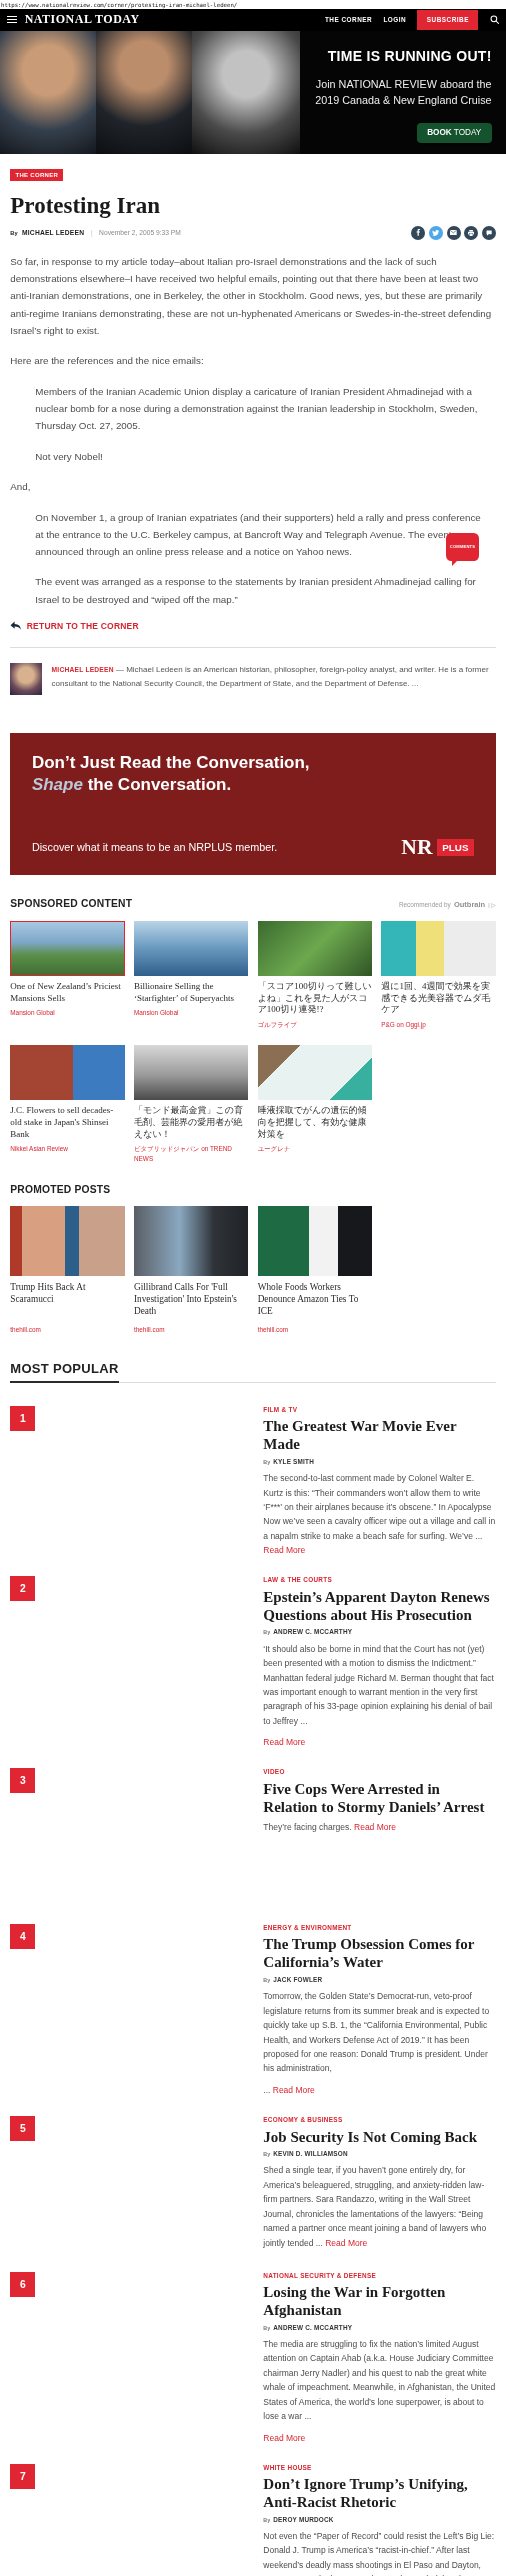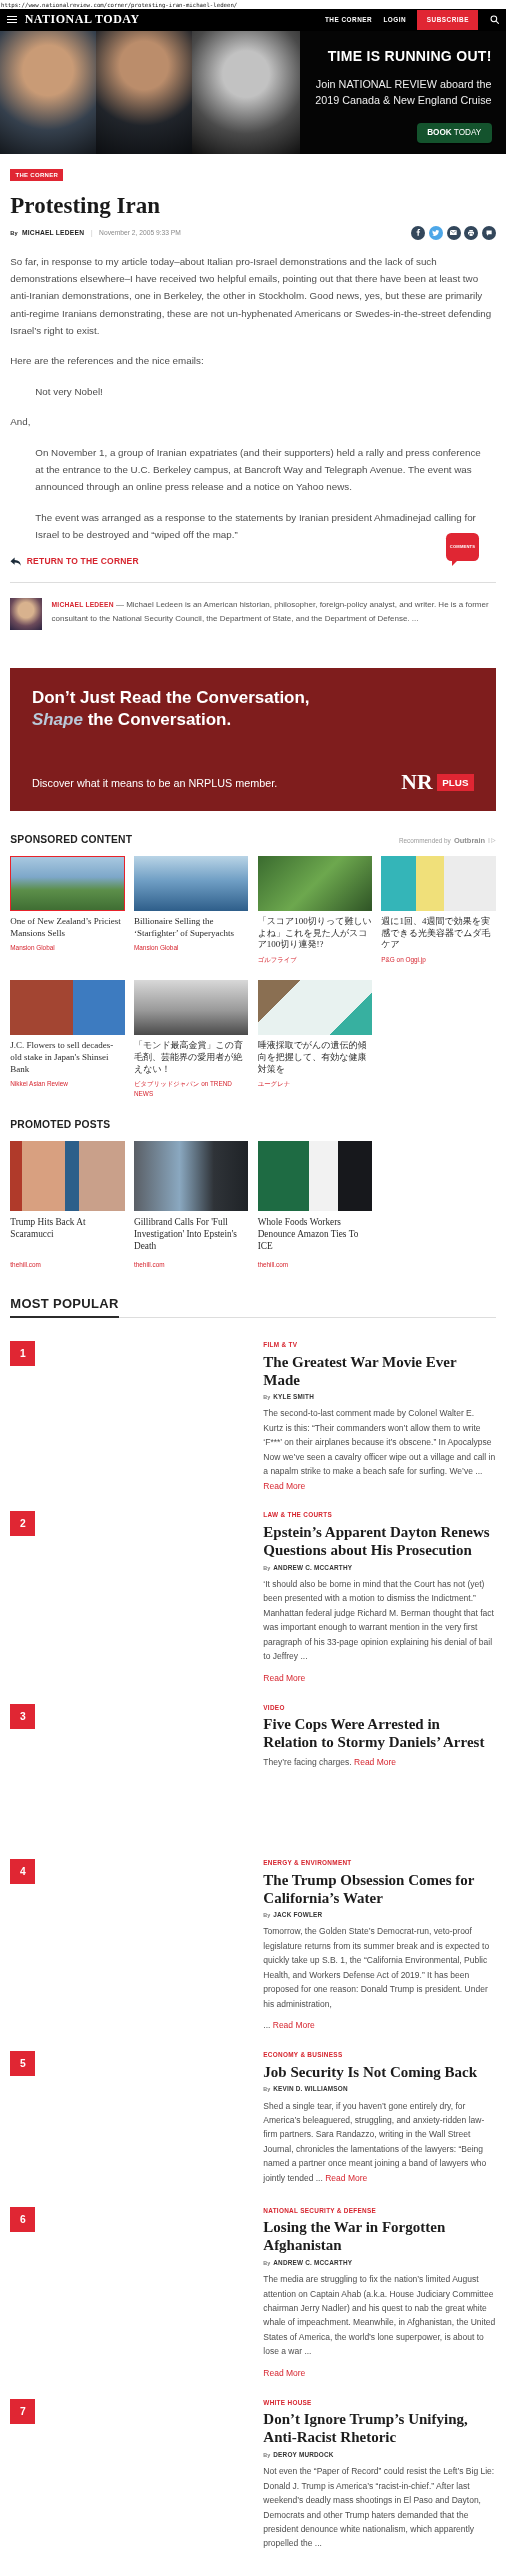--- a/index.html
+++ b/index.html
@@ -195,20 +195,21 @@
           <svg width="6.2" height="6.2" viewBox="0 0 12 12">
               <path d="M1 1h10v7H5L2 11V8H1z" fill="#fff"></path>
             </svg>
           </span>
       </div>
     </div>
 
     <div class="body-text">
       <p>So far, in response to my article today–about Italian pro-Israel demonstrations and the lack of such demonstrations elsewhere–I have received two helpful emails, pointing out that there have been at least two anti-Iranian demonstrations, one in Berkeley, the other in Stockholm. Good news, yes, but these are primarily anti-regime Iranians demonstrating, these are not un-hyphenated Americans or Swedes-in-the-street defending Israel’s right to exist.</p>
       <p>Here are the references and the nice emails:</p>
+      <blockquote>Members of the Iranian Academic Union display a caricature of Iranian President Ahmadinejad with a nuclear bomb for a nose during a demonstration against the Iranian leadership in Stockholm, Sweden, Thursday Oct. 27, 2005.</blockquote>
       <blockquote>Not very Nobel!</blockquote>
       <p>And,</p>
       <blockquote>On November 1, a group of Iranian expatriates (and their supporters) held a rally and press conference at the entrance to the U.C. Berkeley campus, at Bancroft Way and Telegraph Avenue. The event was announced through an online press release and a notice on Yahoo news.</blockquote>
       <blockquote>The event was arranged as a response to the statements by Iranian president Ahmadinejad calling for Israel to be destroyed and “wiped off the map.”</blockquote>
     </div>
 
     <div class="comments-fab">
       <span>COMMENTS</span>
     </div>
 

